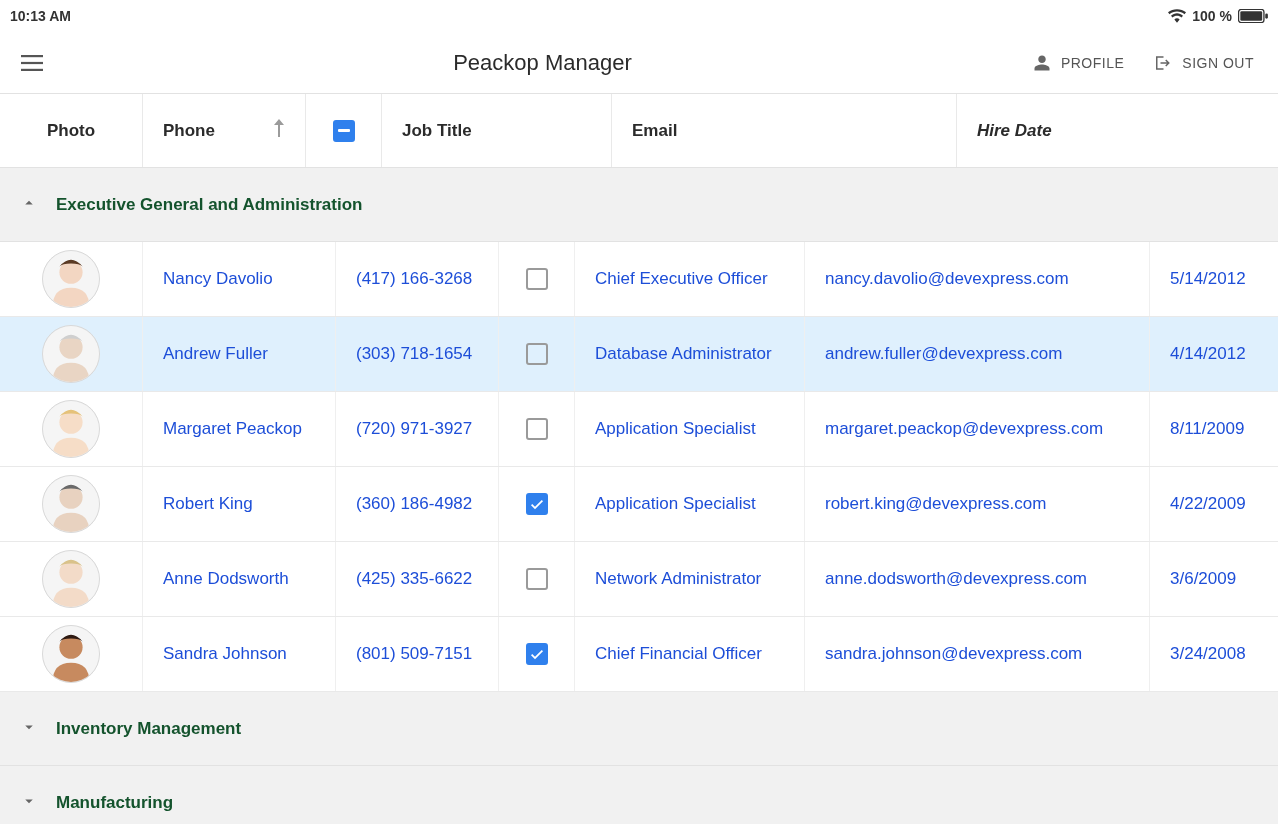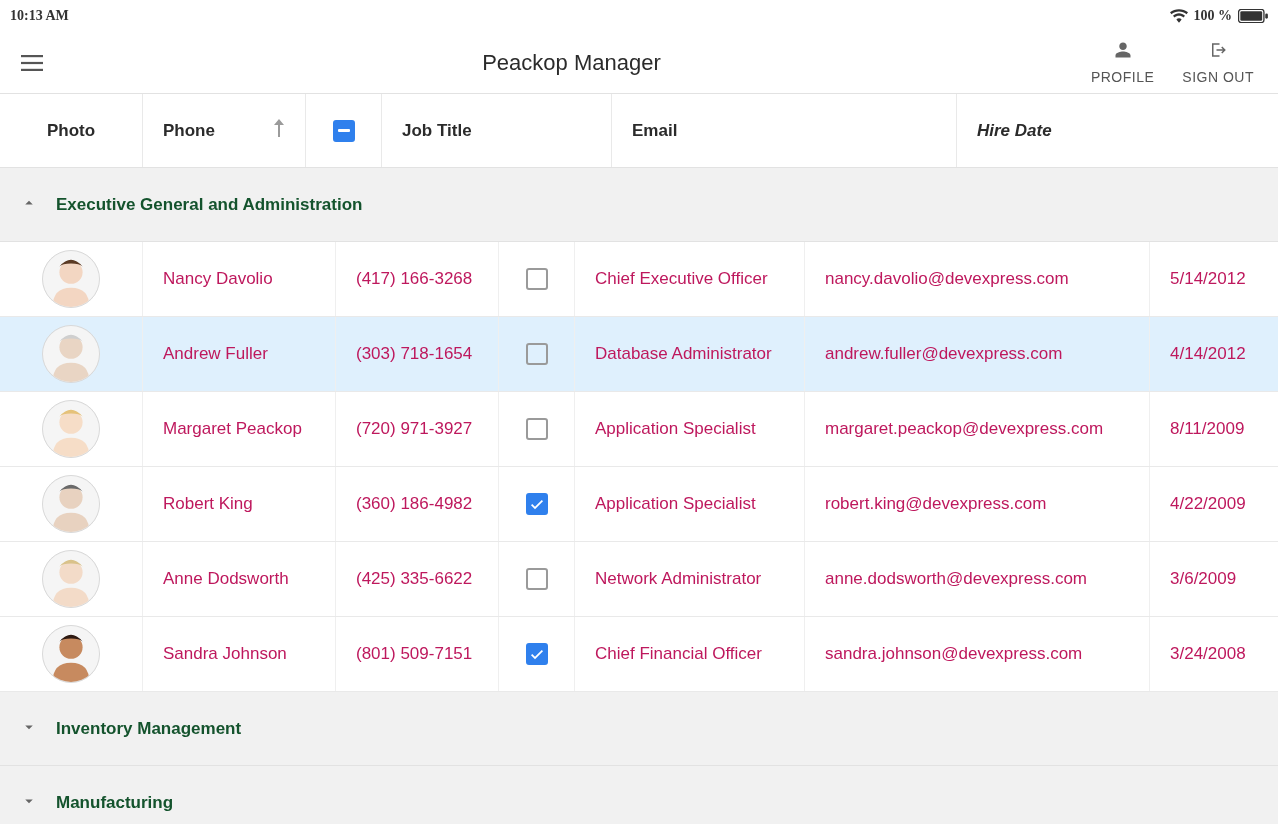--- a/index.html
+++ b/index.html
@@ -1,26 +1,26 @@
 <!DOCTYPE html>
 <html><head>
 <meta charset="utf-8">
 <style>
   * { box-sizing: border-box; margin: 0; padding: 0; }
   html, body { width: 1278px; height: 824px; font-family: -apple-system, "Helvetica Neue", Arial, sans-serif; background: #fff; color: #333; overflow: hidden; }
   
-  .status-bar { display: flex; align-items: center; justify-content: space-between; height: 28px; padding: 16px 10px; font-size: 14px; font-weight: 600; font-family: Liberation Serif, serif; }
+  .status-bar { display: flex; align-items: center; justify-content: space-between; height: 28px; padding: 16px 10px; font-size: 14px; font-weight: 600; }
   .status-right { display: flex; align-items: center; gap: 6px; }
   .wifi svg, .battery svg { display: block; }
   
   .app-bar { display: flex; align-items: center; height: 62px; border-bottom: 1px solid #e2e2e2; padding: 0 12px; }
   .menu-btn { width: 40px; height: 40px; display: flex; align-items: center; justify-content: center; cursor: pointer; color: #555; }
   .app-title { flex: 1; text-align: center; font-size: 22px; font-weight: 400; color: #2b2b2b; }
   .top-actions { display: flex; align-items: center; gap: 28px; padding-right: 12px; }
-  .top-action { display: flex; align-items: center; gap: 10px; color: #555; font-size: 14px; letter-spacing: 0.5px; cursor: pointer; flex-direction: column; }
+  .top-action { display: flex; align-items: center; gap: 10px; color: #555; font-size: 14px; letter-spacing: 0.5px; cursor: pointer; }
   .top-action svg { color: #666; }
   
   .table { width: 100%; }
   .thead { display: flex; height: 74px; border-bottom: 1px solid #e2e2e2; background: #fff; }
   .th { display: flex; align-items: center; padding: 0 20px; font-size: 17px; font-weight: 600; color: #2b2b2b; border-right: 1px solid #e9e9e9; }
   .th:last-child { border-right: none; font-style: italic; }
   .col-photo   { width: 143px; justify-content: center; }
   .col-name    { width: 193px; }
   .col-phone   { width: 163px; justify-content: space-between; }
   .col-check   { width: 76px; justify-content: center; }
@@ -34,21 +34,21 @@
   .cb.indeterminate::after { content: ""; width: 12px; height: 3px; background: #fff; border-radius: 1px; }
   .cb.checked { background: #2f80ed; border-color: #2f80ed; }
   .cb.checked svg { color: #fff; }
   
   .group-row { display: flex; align-items: center; height: 74px; background: #f1f1f1; padding: 0 20px; gap: 18px; border-bottom: 1px solid #e2e2e2; cursor: pointer; }
   .group-row .chev { color: #666; }
   .group-row .label { font-size: 17px; font-weight: 600; color: #14532d; }
   
   .row { display: flex; height: 75px; border-bottom: 1px solid #e9e9e9; background: #fff; }
   .row.selected { background: #dff0fd; }
-  .cell { display: flex; align-items: center; padding: 0 20px; font-size: 17px; color: #be185d; border-right: 1px solid #efefef; }
+  .cell { display: flex; align-items: center; padding: 0 20px; font-size: 17px; color: #1d4ed8; border-right: 1px solid #efefef; }
   .cell:last-child { border-right: none; }
   .avatar { width: 58px; height: 58px; border-radius: 50%; background: #eaeaea; border: 1px solid #d9d9d9; display: flex; align-items: center; justify-content: center; overflow: hidden; }
   .col-photo.cell { justify-content: center; }
   .col-check.cell { justify-content: center; }
 </style>
 </head>
 <body>
 
 <div class="status-bar">
   <span>10:13 AM</span>

